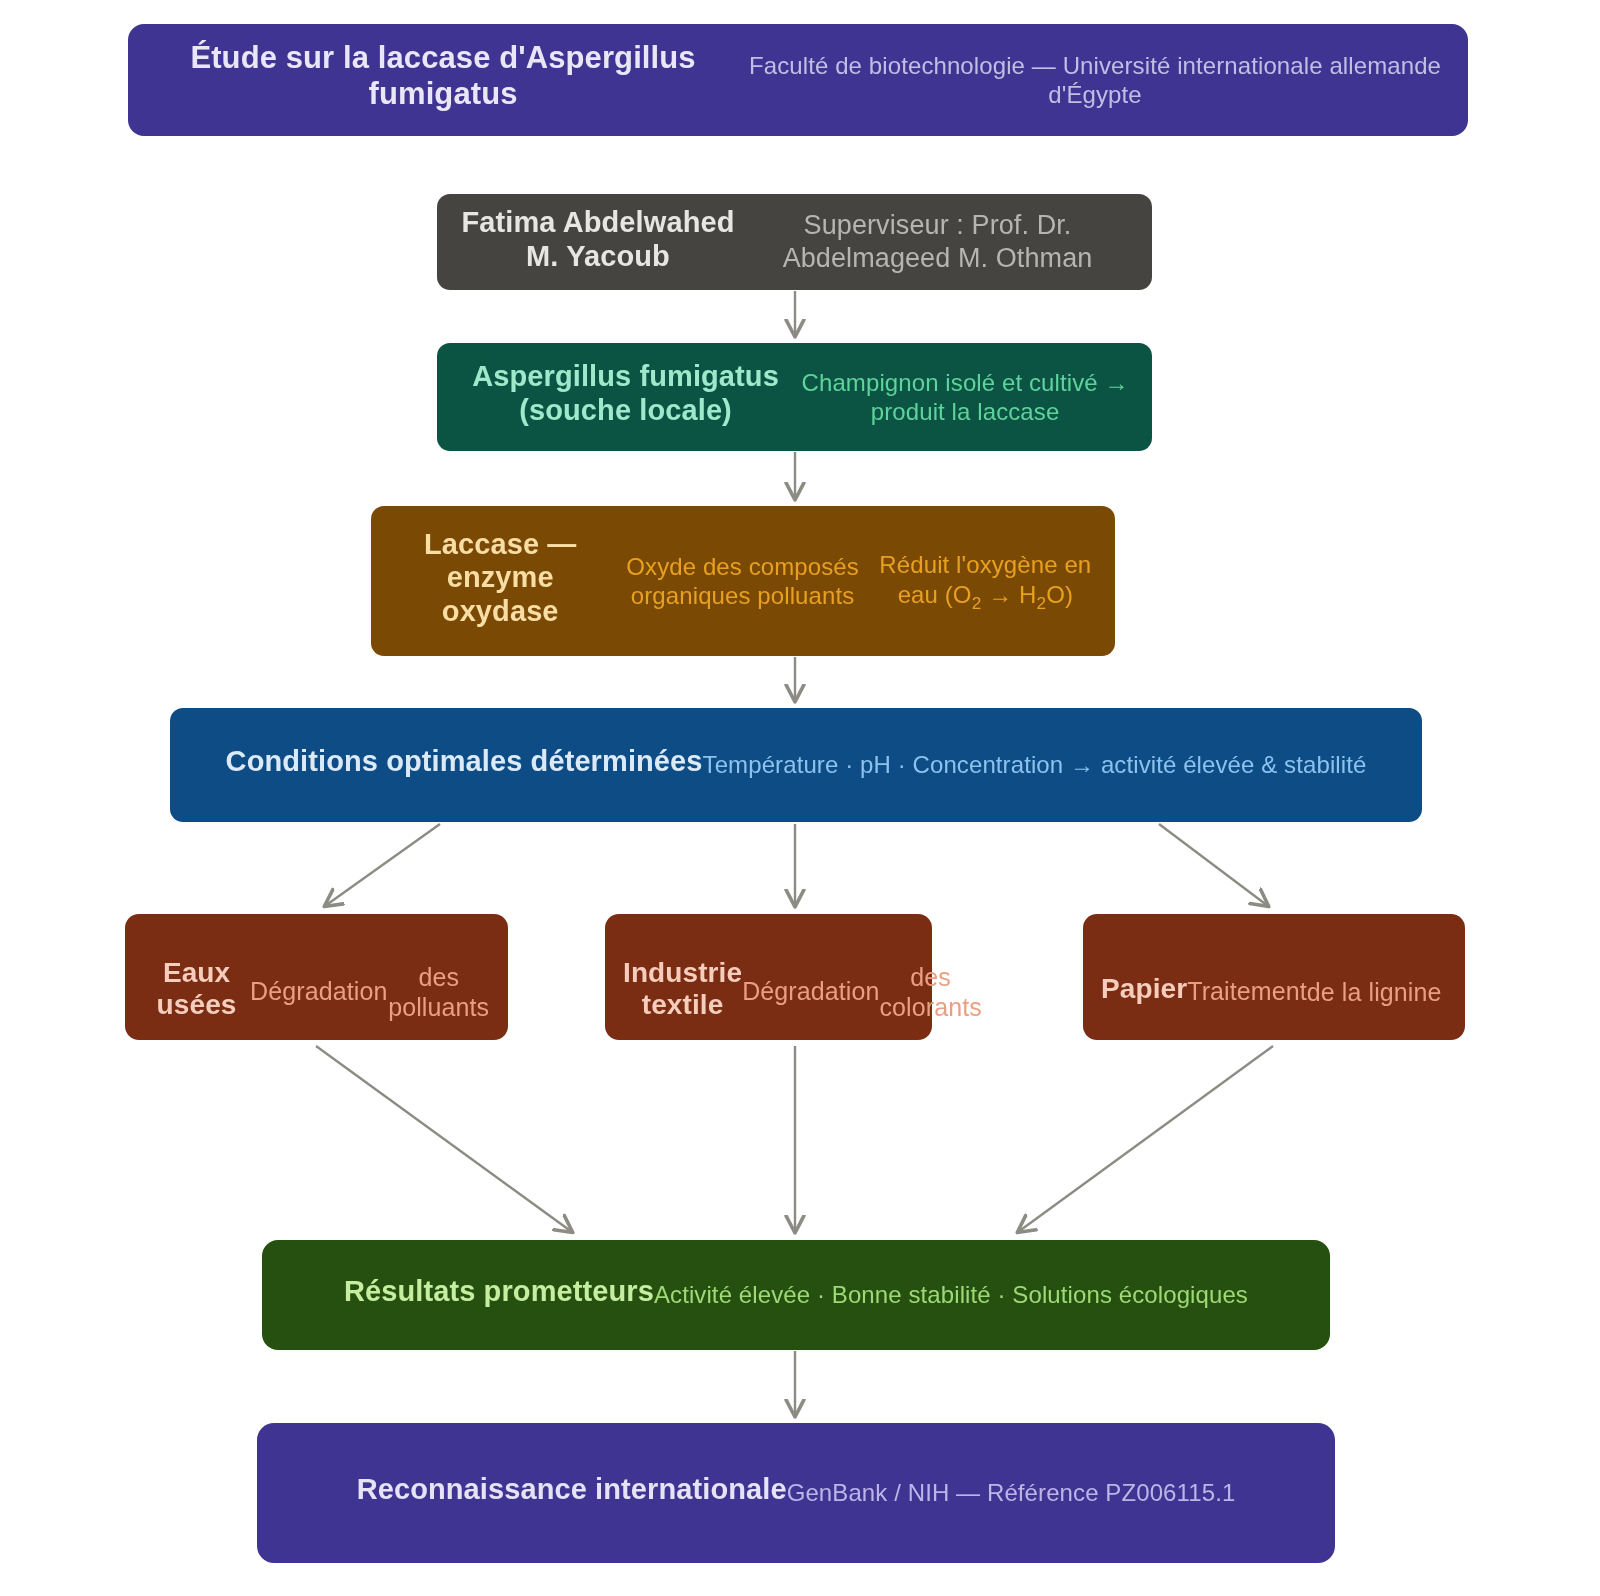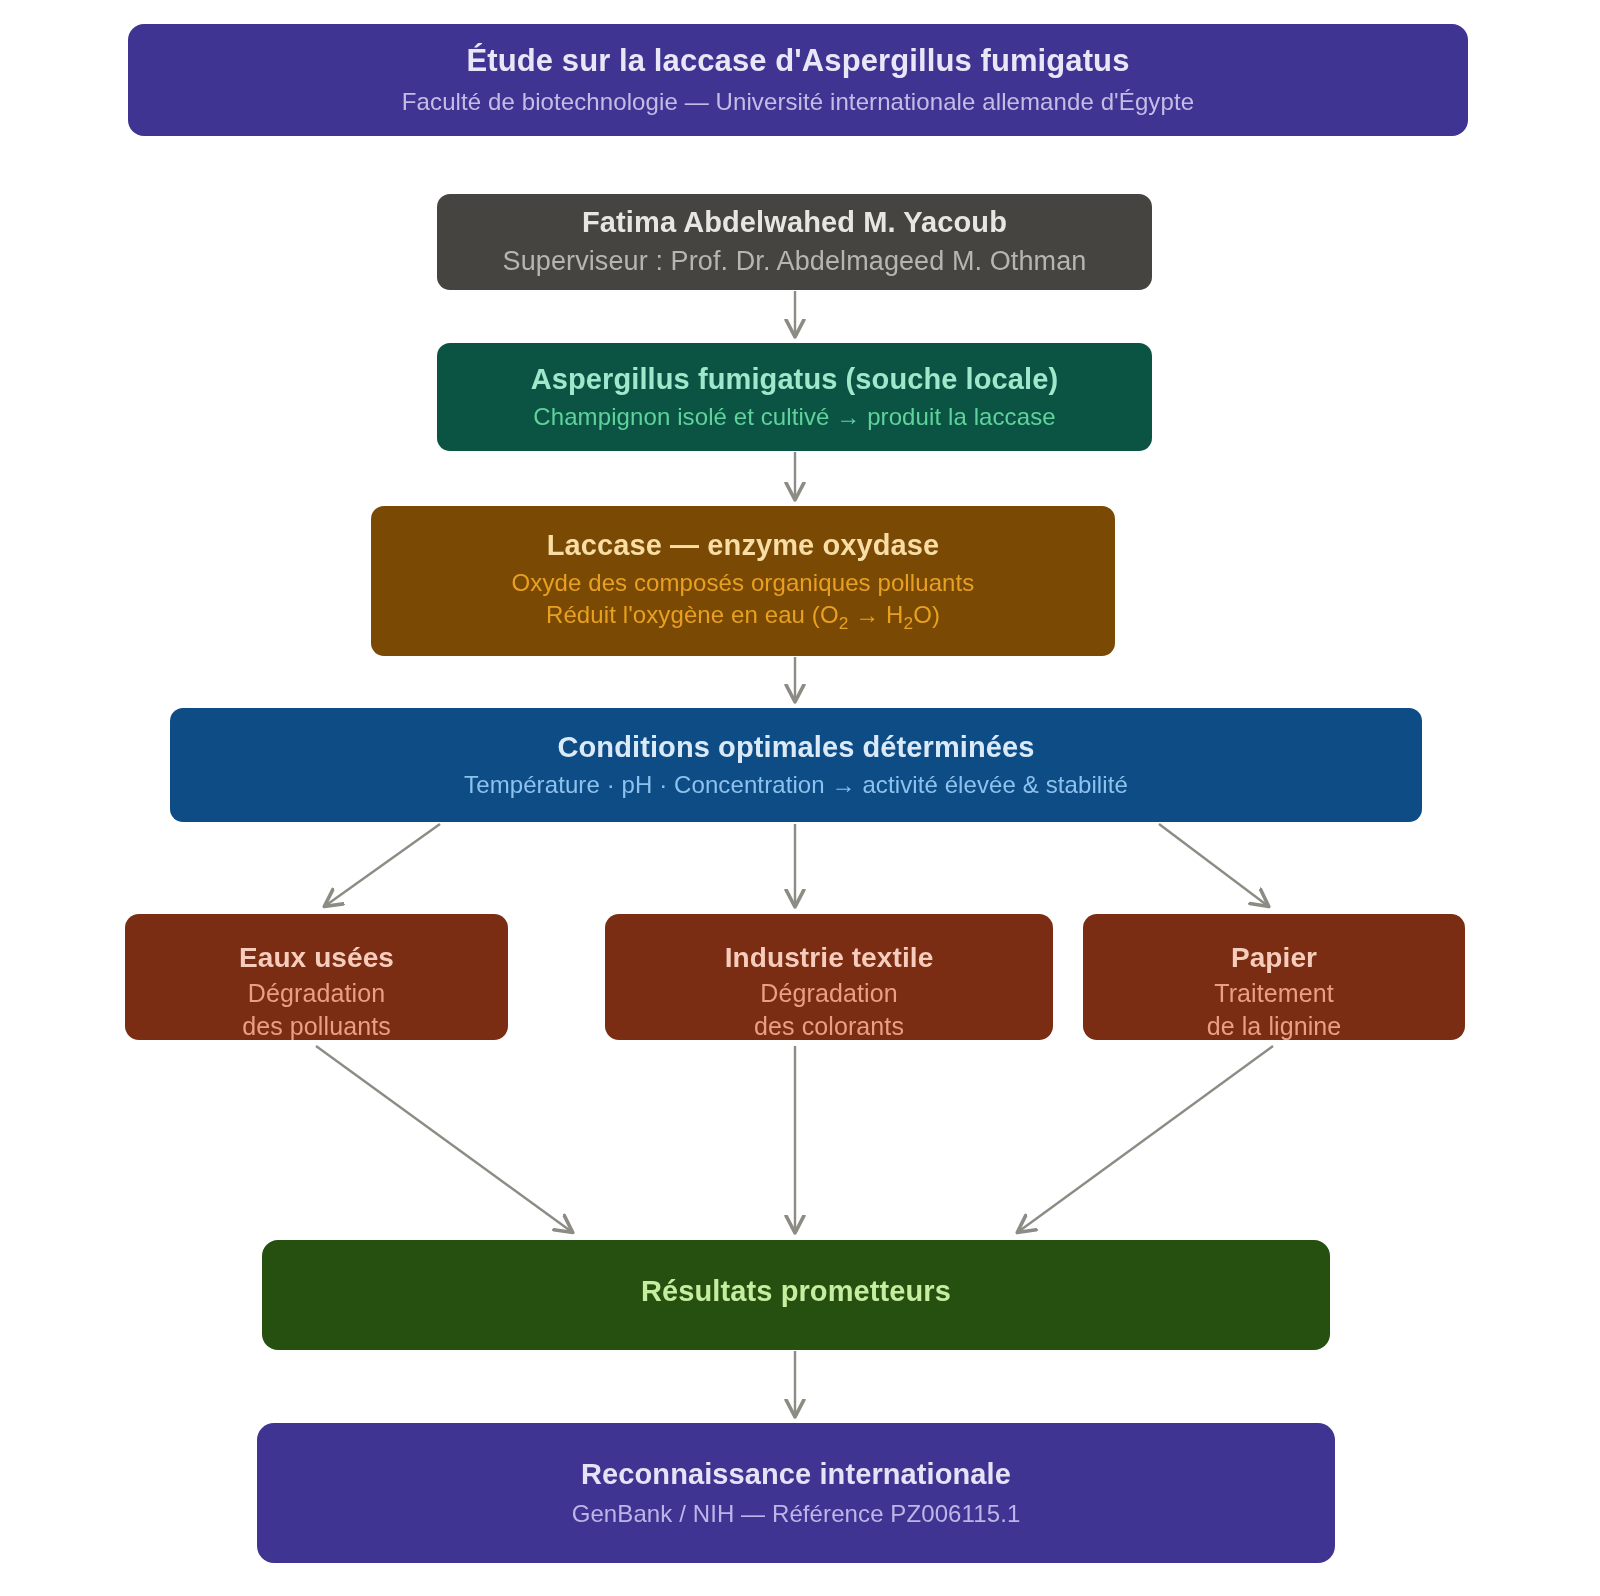--- a/index.html
+++ b/index.html
@@ -28,24 +28,24 @@
     width: 1600px;
     height: 1596px;
     pointer-events: none;
     z-index: 1;
   }
   .node {
     position: absolute;
     z-index: 2;
     border-radius: 14px;
     display: flex;
-    flex-direction: column;
+    flex-direction: row;
     align-items: center;
     justify-content: center;
-    text-align: left;
+    text-align: center;
     padding: 0 18px;
     overflow: visible;
   }
   .node .title {
     font-weight: bold;
     line-height: 1.16;
     letter-spacing: 0.1px;
   }
   .node .sub {
     line-height: 1.22;
@@ -103,21 +103,21 @@
   .app {
     top: 914px; height: 126px;
     background: #7a2d13;
     border-radius: 14px;
     justify-content: flex-start;
     padding-top: 28px;
   }
   .app .title { font-size: 28px; color: #f6cdbd; margin-bottom: 4px; }
   .app .sub   { font-size: 25px; color: #eb9f82; }
   #node-app-0 { left: 125px; width: 383px; }
-  #node-app-1 { left: 605px; width: 448px; }
+  #node-app-1 { left: 605px; width: 327px; }
   #node-app-2 { left: 1083px; width: 382px; }
 
   
   #node-results {
     left: 262px; top: 1240px; width: 1068px; height: 110px;
     background: #255010;
     border-radius: 16px;
   }
   #node-results .title { font-size: 29px; color: #c6eda0; margin-bottom: 6px; }
   #node-results .sub   { font-size: 24px; color: #9ed975; }
@@ -195,20 +195,21 @@
   </div>
 
   <div class="node app" id="node-app-2">
     <div class="title">Papier</div>
     <div class="sub">Traitement</div>
     <div class="sub">de la lignine</div>
   </div>
 
   <div class="node" id="node-results">
     <div class="title">Résultats prometteurs</div>
+    <div class="sub">Activité élevée · Bonne stabilité · Solutions écologiques</div>
   </div>
 
   <div class="node" id="node-recognition">
     <div class="title">Reconnaissance internationale</div>
     <div class="sub">GenBank / NIH — Référence PZ006115.1</div>
   </div>
 
 </div>
 
 </body></html>

